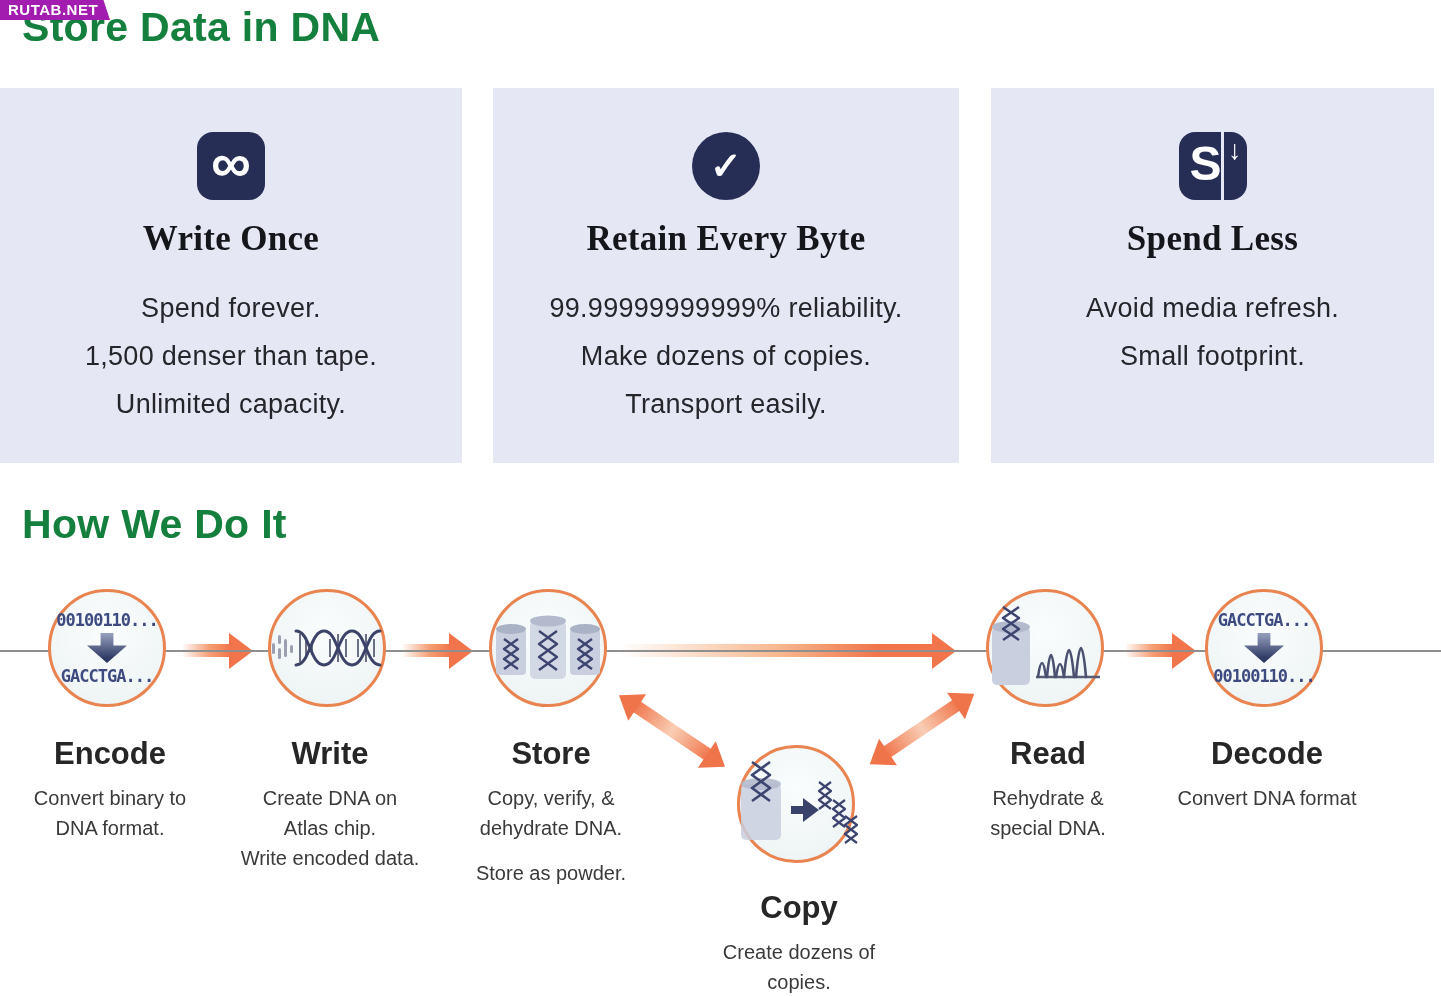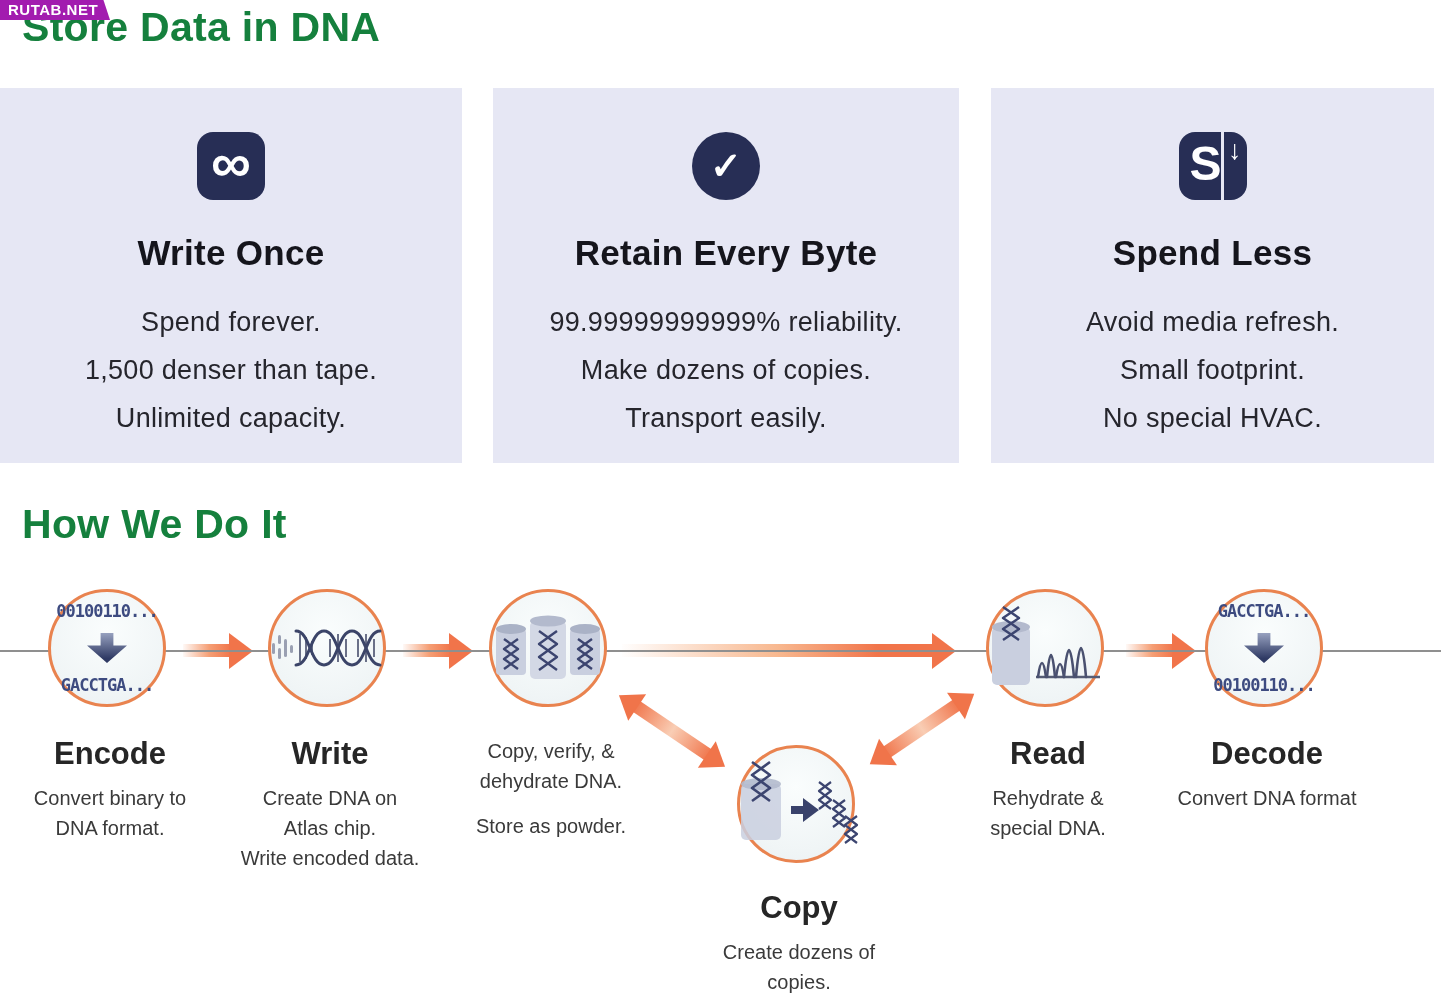--- a/index.html
+++ b/index.html
@@ -19,29 +19,29 @@
   .cicon { width:68px; height:68px; margin:44px auto 0; background:#272e55; color:#fff;
     display:flex; align-items:center; justify-content:center; position:relative; }
   .cicon.rounded { border-radius:16px; }
   .cicon.circle  { border-radius:50%; }
   .inf  { font-size:56px; font-weight:700; line-height:50px; margin-top:-6px; }
   .chk  { font-size:38px; font-weight:700; }
   .dollar-s   { position:absolute; left:11px; top:50%; transform:translateY(-54%);
                 font-size:48px; font-weight:600; }
   .dollar-slit{ position:absolute; left:42px; top:0; width:3px; height:100%; background:#e6e7f4; }
   .dollar-arr { position:absolute; right:5px; top:3px; font-size:27px; font-weight:600; }
-  .ctitle { margin-top:33px; font-size:35px; font-weight:600; color:#15151c; letter-spacing:.3px; }
+  .ctitle { margin-top:19px; font-size:35px; font-weight:600; color:#15151c; letter-spacing:.3px;font-family:Liberation Serif, serif; }
   .clines { margin-top:25px; font-size:27px; line-height:48px; color:#25252c; letter-spacing:.3px; }
 
   
   .gray-line { position:absolute; left:0; top:650px; width:1441px; height:2px;
     background:#8f8f8f; z-index:2; }
   .fcircle { position:absolute; width:118px; height:118px; border:3px solid #e9834f;
     border-radius:50%; background:radial-gradient(circle at 50% 35%, #fafdfd 0%, #f0f5f6 70%, #eaf0f3 100%);
-    z-index:3; display:flex; flex-direction:column; align-items:center; justify-content:center; gap:12px; }
+    z-index:3; display:flex; flex-direction:column; align-items:center; justify-content:center; gap:3px; }
   .mono { font-family:"DejaVu Sans Mono", monospace; font-size:17px; font-weight:700;
     color:#3d4b80; letter-spacing:-1px; }
   .navy-down { width:40px; height:30px; background:linear-gradient(180deg,#97a1bf 0%,#2f3a64 85%);
     clip-path:polygon(34% 0, 66% 0, 66% 42%, 100% 42%, 50% 100%, 0 42%, 34% 42%); }
 
   
   .harrow { position:absolute; z-index:1; }
   .hshaft { position:absolute; top:11px; height:13px;
     background:linear-gradient(to right, rgba(250,213,196,.15), #f59e74 55%, #f1744a 100%); }
   .hshaft.long { background:linear-gradient(to right, rgba(252,228,216,.05), #f8b88f 50%, #f1744a 82%); }
@@ -97,21 +97,20 @@
 <div class="card" style="left:991px; width:443px;">
   <div class="cicon rounded">
     <span class="dollar-s">S</span>
     <span class="dollar-slit"></span>
     <span class="dollar-arr">↓</span>
   </div>
   <div class="ctitle">Spend Less</div>
   <div class="clines">
     <div>Avoid media refresh.</div>
     <div>Small footprint.</div>
-    <div>No special HVAC.</div>
   </div>
 </div>
 
 <div class="h1" style="left:22px; top:501px;text-align:right;">How We Do It</div>
 
 <div class="gray-line"></div>
 
 <div class="harrow" style="left:183px; top:633px; width:70px; height:36px;">
   <div class="hshaft" style="left:0; width:48px;"></div>
     <div class="hhead" style="left:46px;"></div>
@@ -246,20 +245,21 @@
 </div>
 
 <div class="steplabel" style="left:220px; top:736px;">
   <div class="stitle">Write</div>
   <div class="ssub">Create DNA on</div>
   <div class="ssub">Atlas chip.</div>
   <div class="ssub">Write encoded data.</div>
 </div>
 
 <div class="steplabel" style="left:441px; top:736px;">
+  <div class="stitle">Store</div>
   <div class="ssub">Copy, verify, &amp;</div>
   <div class="ssub">dehydrate DNA.</div>
   <div class="ssub" style="margin-top:15px;">Store as powder.</div>
 </div>
 
 <div class="steplabel" style="left:689px; top:890px;">
   <div class="stitle">Copy</div>
   <div class="ssub">Create dozens of</div>
   <div class="ssub">copies.</div>
 </div>

